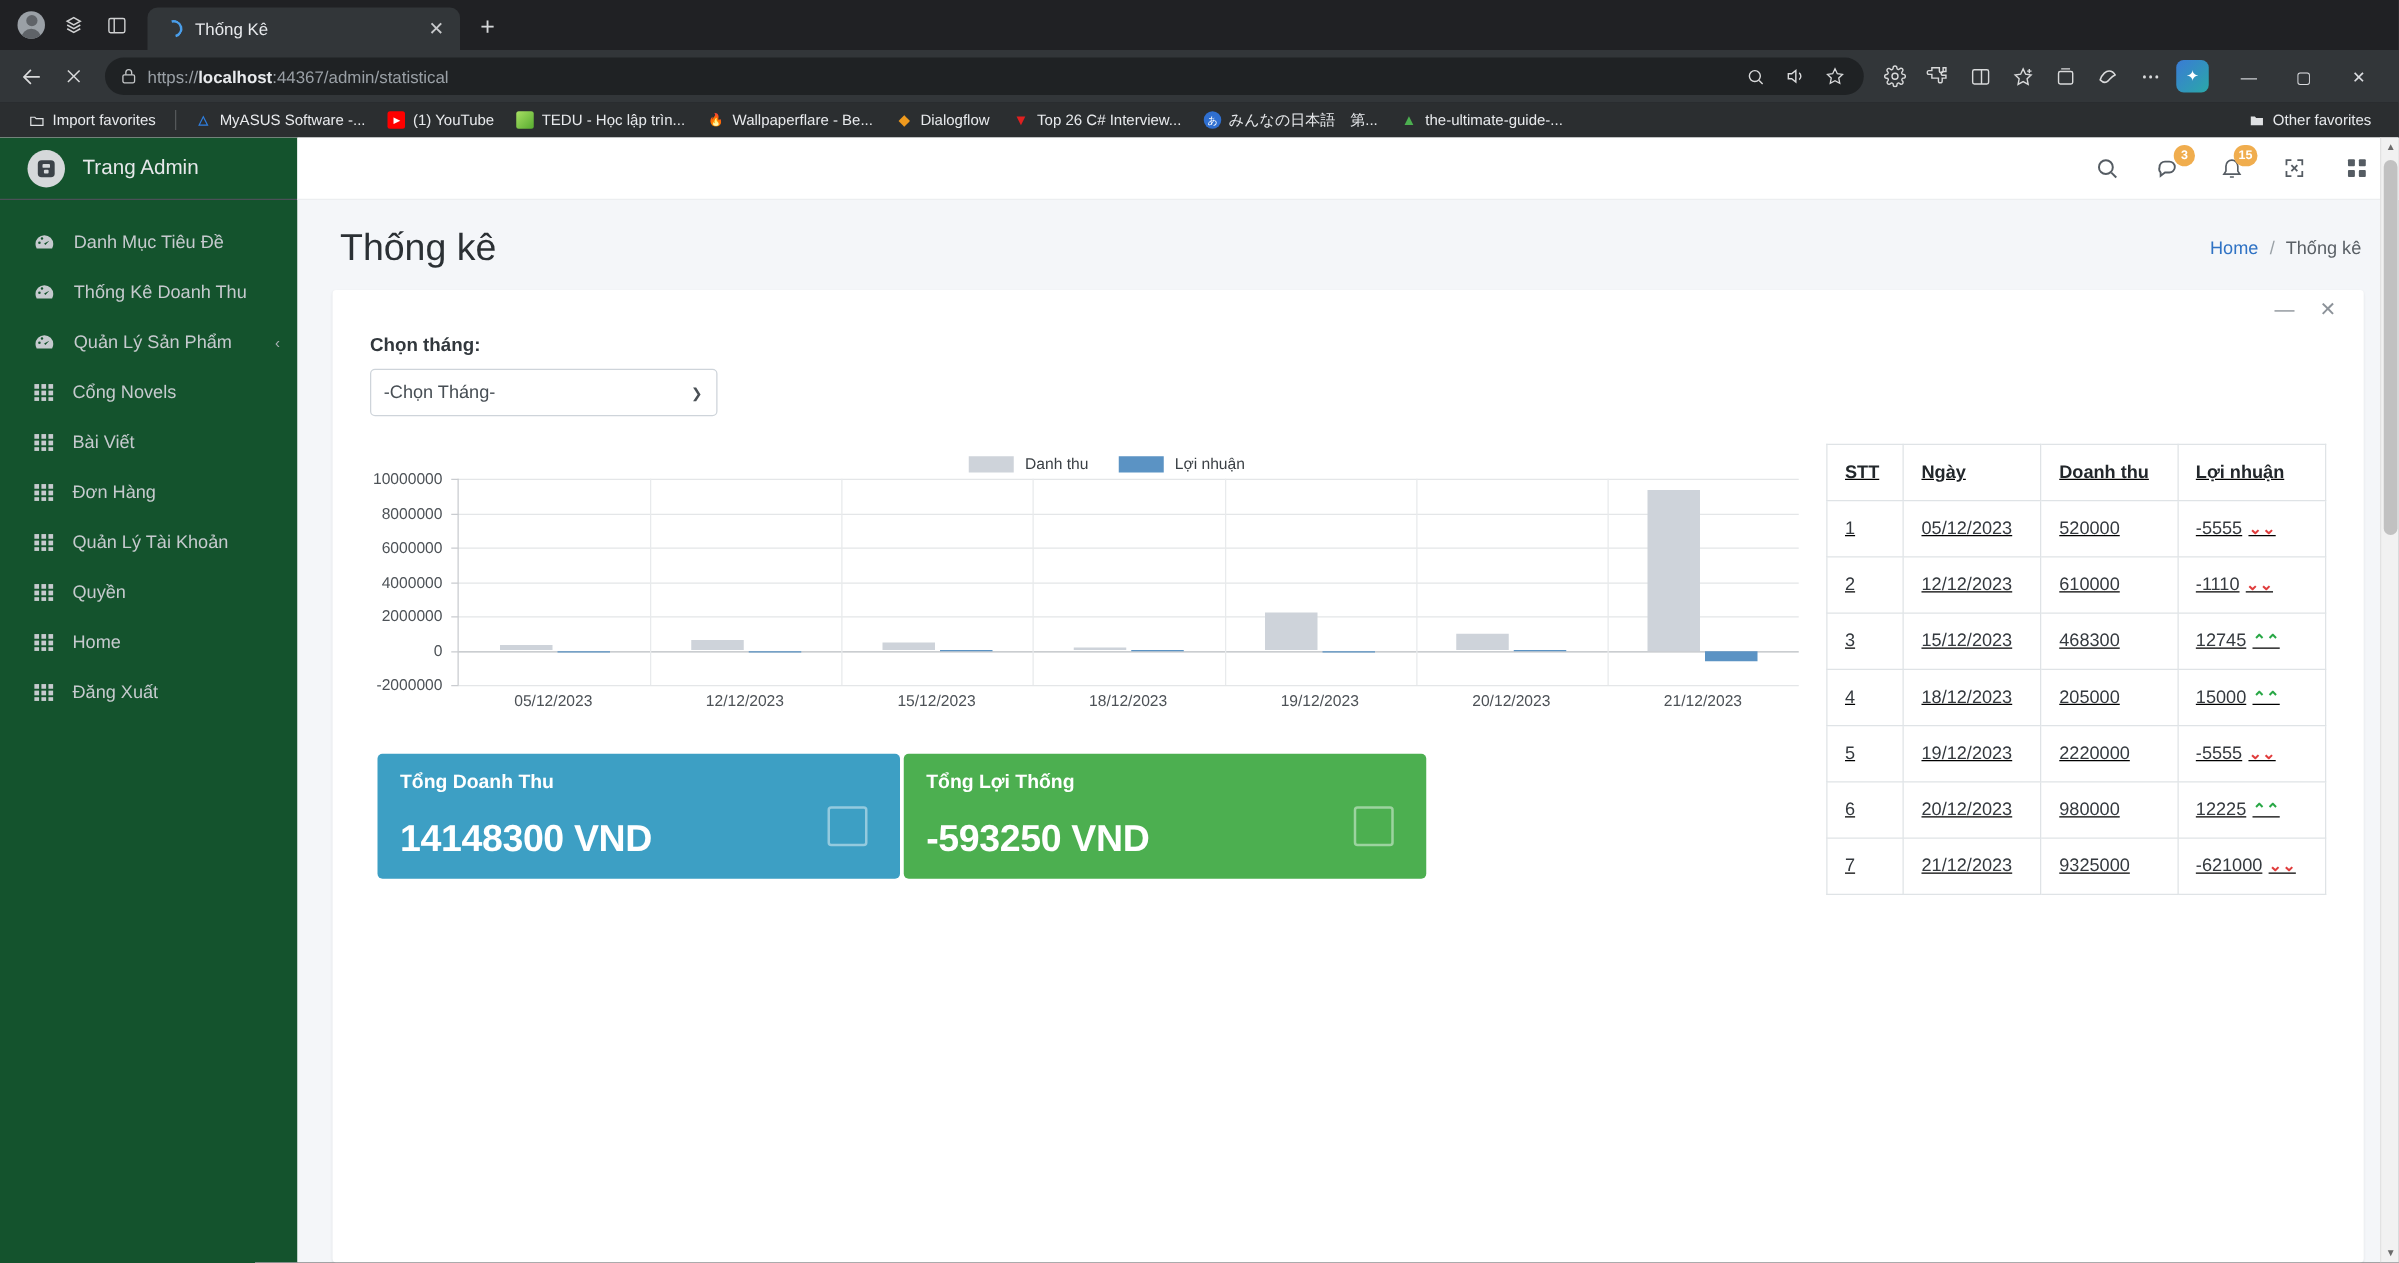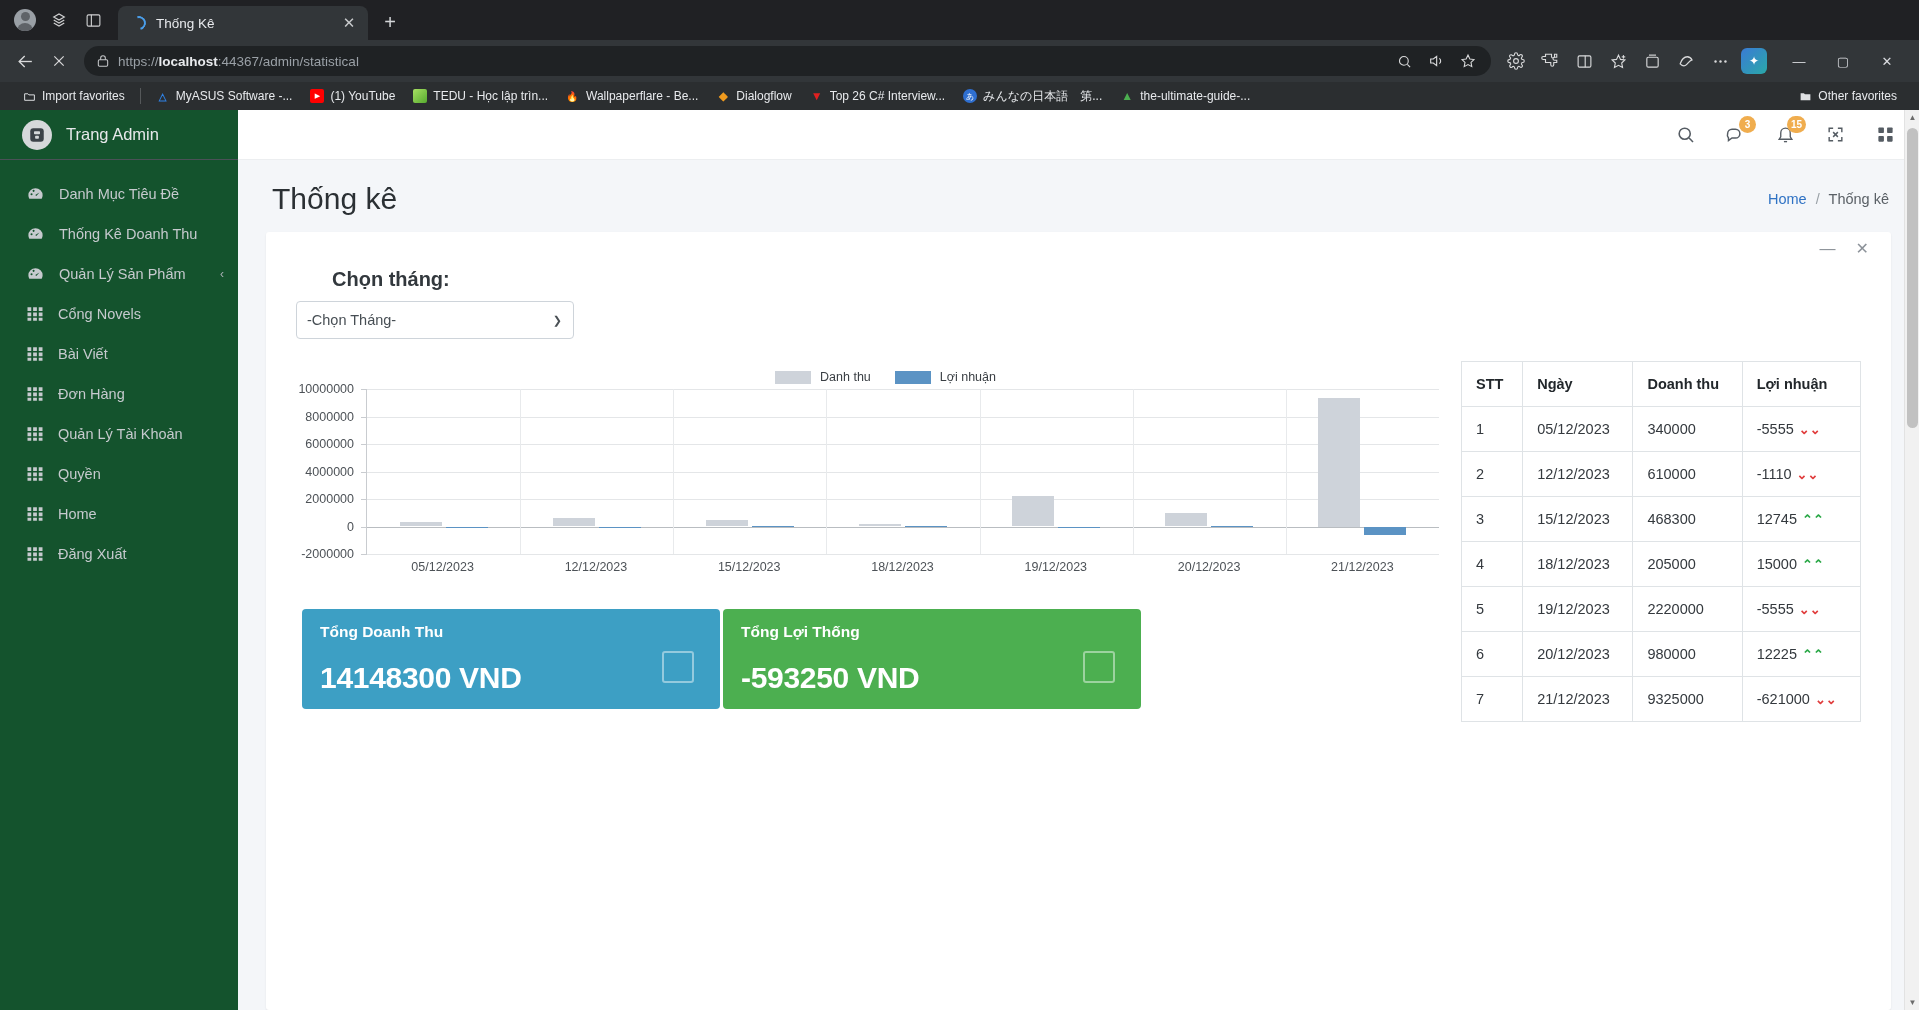--- a/index.html
+++ b/index.html
@@ -77,28 +77,28 @@
   .pagehead { display:flex; align-items:center; justify-content:space-between; padding:22px 30px 10px 34px;}
   .pagetitle { font-size:30px; font-weight:400; color:#2b3034;}
   .crumbs { font-size:14.5px; color:#5a6066;}
   .crumbs a { color:#2f72c4; text-decoration:none;}
   .crumbs .sep { color:#9aa1a7; margin:0 5px;}
 
   .card { margin:6px 28px 0 28px; background:#fff; border-radius:3px; box-shadow:0 1px 2px rgba(0,0,0,.08); flex:1; display:flex; flex-direction:column; min-height:0;}
   .card-tools { height:34px; display:flex; align-items:center; justify-content:flex-end; gap:20px; padding-right:22px; color:#8c9299;}
   .ct-btn{font-size:16px; line-height:1; cursor:pointer;}
   .filter-row { padding:2px 30px 22px 30px;}
-  .filter-label { font-size:20px; font-weight:700; color:#32383d; margin-bottom:10px;margin-left:36px;}
+  .filter-label { font-size:15px; font-weight:700; color:#32383d; margin-bottom:10px;}
   .sel-wrap { position:relative; width:278px;}
   select.msel { width:100%; height:38px; border:1px solid #ced4da; border-radius:4px; padding:0 30px 0 10px; font-size:14.5px; color:#474e54; background:#fff; -webkit-appearance:none; appearance:none; font-family:"Liberation Sans",sans-serif;}
   .sel-arrow{position:absolute; right:12px; top:13px; pointer-events:none; color:#4a5055; font-size:11px;}
 
   .body-split { display:flex; gap:0; padding:0 0 0 0; flex:1; min-height:0;}
   .chart-col { flex:1 1 auto; min-width:0; padding-left:4px; position:relative;}
-  .table-col { width:430px; flex:0 0 430px; padding-right:30px;}
+  .table-col { width:430px; flex:0 0 430px; padding-right:30px;text-decoration:underline;}
 
   
   .chart-box { position:relative; height:230px; margin-top:4px;}
   .legend { display:flex; justify-content:center; gap:24px; align-items:center; height:24px; margin-left:40px;}
   .lg-item{display:flex;align-items:center;gap:9px;font-size:12.5px;color:#3a3f44;}
   .lg-swatch{width:36px;height:13px;display:block;}
   .plot { position:relative; height:165px; margin:0 22px 0 96px; border-left:1px solid #c9ccd0;}
   .ylabels { position:absolute; left:0; top:0; width:92px; height:165px;}
   .ylab { position:absolute; right:8px; font-size:12.5px; color:#4d5257; transform:translateY(-50%); white-space:nowrap;}
   .gridline { position:absolute; left:0; right:0; height:1px; background:#e4e6e8;}
@@ -627,21 +627,21 @@
                     <th>STT</th>
                     <th>Ngày</th>
                     <th>Doanh thu</th>
                     <th>Lợi nhuận</th>
                   </tr>
                 </thead>
               <tbody id="tbody">
                   <tr>
                     <td>1</td>
                     <td>05/12/2023</td>
-                    <td>340000</td>
+                    <td>520000</td>
                     <td><span>-5555</span><span class="updown down">⌄⌄</span></td>
                   </tr>
                   <tr>
                     <td>2</td>
                     <td>12/12/2023</td>
                     <td>610000</td>
                     <td><span>-1110</span><span class="updown down">⌄⌄</span></td>
                   </tr>
                   <tr>
                     <td>3</td>

